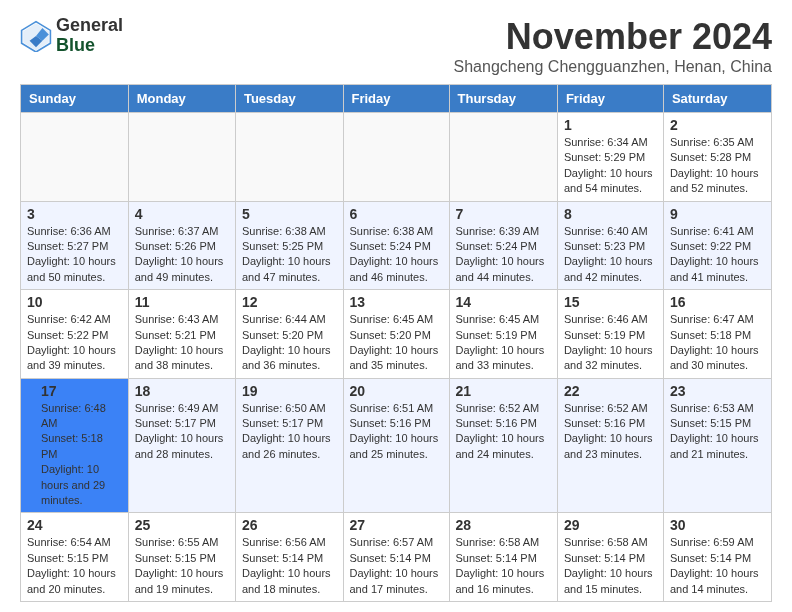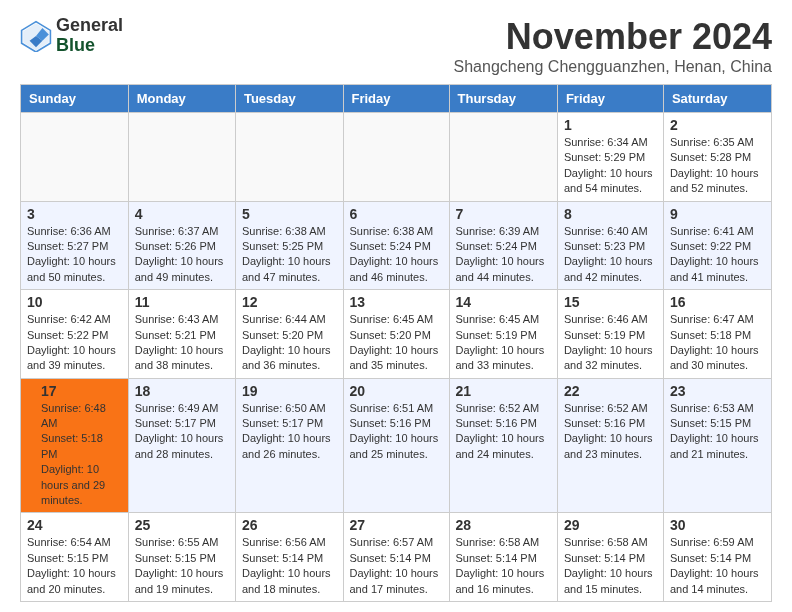--- a/index.html
+++ b/index.html
@@ -111,21 +111,21 @@
 Sunset: 5:19 PM
 Daylight: 10 hours and 33 minutes.</span></td>
           <td style="background: rgb(255, 255, 255); min-height: 88px; height: 88px;"><span class="day-num">15</span><span class="day-info" style="white-space: pre-line;">Sunrise: 6:46 AM
 Sunset: 5:19 PM
 Daylight: 10 hours and 32 minutes.</span></td>
           <td style="background: rgb(255, 255, 255); min-height: 88px; height: 88px;"><span class="day-num">16</span><span class="day-info" style="white-space: pre-line;">Sunrise: 6:47 AM
 Sunset: 5:18 PM
 Daylight: 10 hours and 30 minutes.</span></td>
         </tr>
         <tr>
-          <td style="background: #f97316; min-height: 88px; height: 88px; padding-left: 20px;"><span class="day-num">17</span><span class="day-info" style="white-space: pre-line;">Sunrise: 6:48 AM
+          <td style="background: #3b82f6; min-height: 88px; height: 88px; padding-left: 20px;"><span class="day-num">17</span><span class="day-info" style="white-space: pre-line;">Sunrise: 6:48 AM
 Sunset: 5:18 PM
 Daylight: 10 hours and 29 minutes.</span></td>
           <td style="background: rgb(240, 244, 255); min-height: 88px; height: 88px;"><span class="day-num">18</span><span class="day-info" style="white-space: pre-line;">Sunrise: 6:49 AM
 Sunset: 5:17 PM
 Daylight: 10 hours and 28 minutes.</span></td>
           <td style="background: rgb(240, 244, 255); min-height: 88px; height: 88px; margin-left: 44px;"><span class="day-num">19</span><span class="day-info" style="white-space: pre-line;">Sunrise: 6:50 AM
 Sunset: 5:17 PM
 Daylight: 10 hours and 26 minutes.</span></td>
           <td style="background: rgb(240, 244, 255); min-height: 88px; height: 88px;"><span class="day-num">20</span><span class="day-info" style="white-space: pre-line;">Sunrise: 6:51 AM
 Sunset: 5:16 PM

